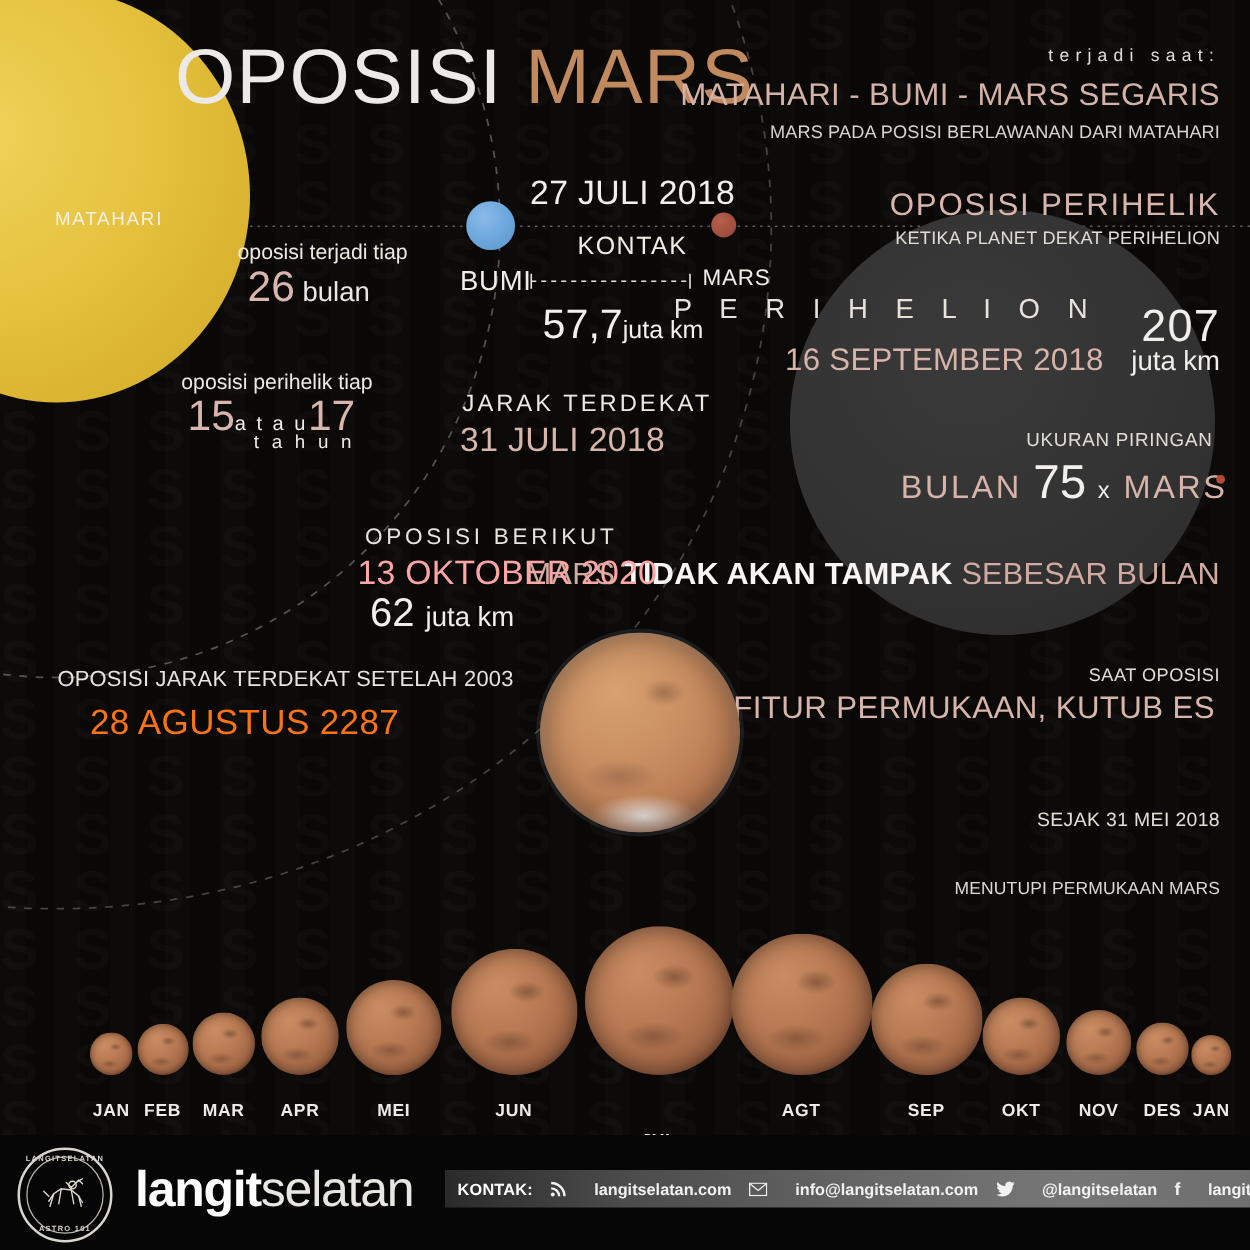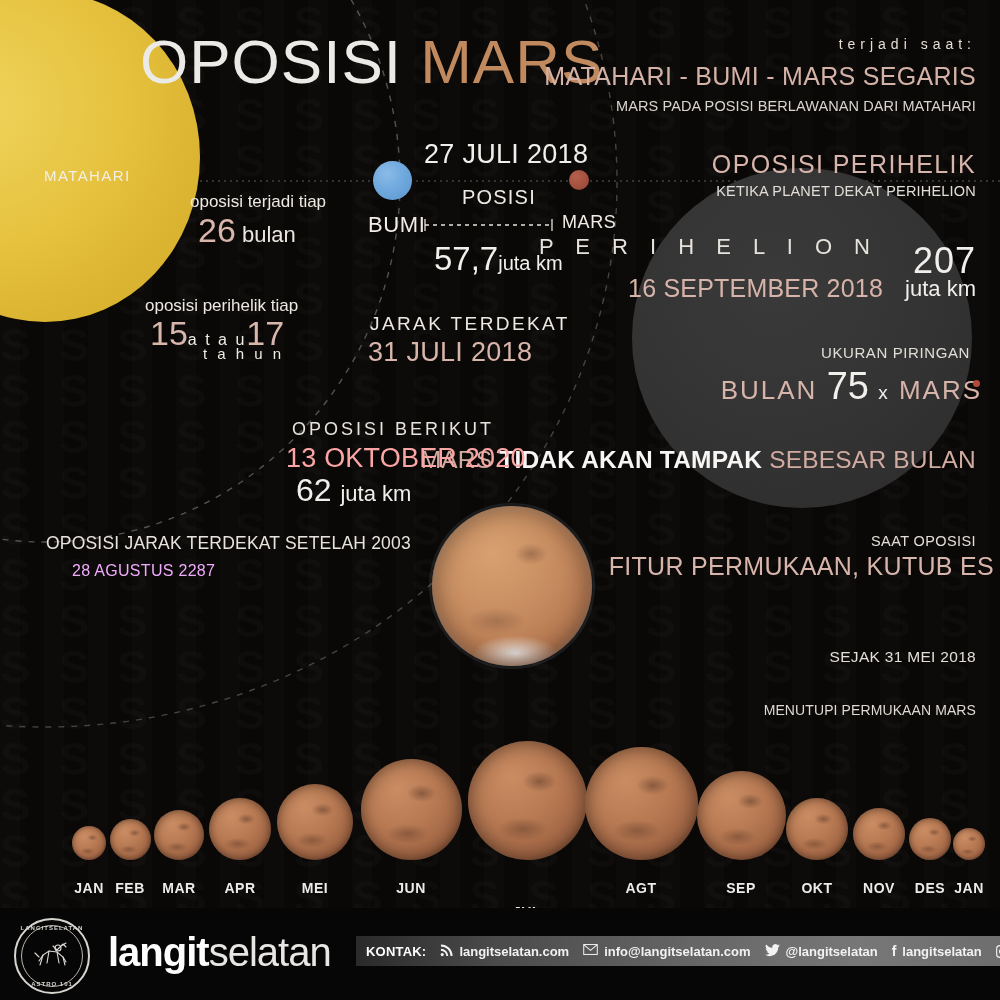--- a/index.html
+++ b/index.html
@@ -69,21 +69,21 @@
   #uk-2{right:18px;top:365px;font-size:26px;color:#d7b4aa;letter-spacing:2px;}
   #uk-2 .big{font-size:38px;color:#f2f0ec;font-weight:300;letter-spacing:0;}
   #uk-2 .x{font-size:19px;color:#f2f0ec;}
   #uk-dot{position:absolute;right:20px;top:380px;width:7px;height:7px;border-radius:50%;background:#b24a39;}
 
   #nomoon{right:24px;top:446px;font-size:24.5px;letter-spacing:.2px;}
   #nomoon .b{color:#f7f6f4;font-weight:bold;}
   #nomoon .n{color:#d1aba1;font-weight:400;}
 
   #fit-1{right:24px;top:533px;font-size:14.5px;color:#e2ded8;letter-spacing:.4px;}
-  #fit-2{right:6px;top:552px;font-size:25px;color:#d8b5ab;letter-spacing:.3px;}
+  #fit-2{right:28px;top:552px;font-size:25px;color:#d8b5ab;letter-spacing:.3px;}
   #fit-3{right:24px;top:583px;font-size:14px;color:#ded9d3;letter-spacing:.1px;}
 
   #bd-1{right:24px;top:648px;font-size:15.5px;color:#e2ded8;letter-spacing:.3px;}
   #bd-2{right:24px;top:669px;font-size:26px;color:#d8b5ab;letter-spacing:.6px;}
   #bd-3{right:24px;top:702px;font-size:14px;color:#ded9d3;letter-spacing:.1px;}
 
   #op26-1{left:190px;top:192px;font-size:17px;color:#ece8e2;}
   #op26-2{left:198px;top:211px;font-size:22px;color:#eae6e0;}
   #op26-2 .big{font-size:34px;color:#d9b6ac;font-weight:300;}
 
@@ -101,21 +101,21 @@
 
   #jt-1{left:370px;top:313px;font-size:19px;color:#ece8e2;letter-spacing:2.4px;}
   #jt-2{left:368px;top:337px;font-size:27px;color:#d8b5ab;letter-spacing:.3px;}
 
   #ob-1{left:292px;top:419px;font-size:18px;color:#e7e3dd;letter-spacing:3px;}
   #ob-2{left:286px;top:443px;font-size:27px;color:#fca5a5;letter-spacing:.2px;}
   #ob-3{left:296px;top:472px;font-size:32px;color:#f1efeb;font-weight:300;}
   #ob-3 .u{font-size:22px;}
 
   #ot-1{left:46px;top:533px;font-size:17.5px;color:#e7e3dd;letter-spacing:.2px;}
-  #ot-2{left:72px;top:562px;font-size:16px;color:#f0abfc;letter-spacing:.3px;}
+  #ot-2{left:72px;top:562px;font-size:28px;color:#f97316;letter-spacing:.3px;}
 
   #ken{left:22px;top:703px;font-size:23px;color:#dedad4;letter-spacing:7px;}
 
   
   #earth{
     position:absolute;left:373px;top:161px;width:39px;height:39px;border-radius:50%;
     background:radial-gradient(circle at 36% 32%, #8bbbe8 0%, #6ea8dd 48%, #5b96cd 100%);
   }
   #mars-dot{
     position:absolute;left:569px;top:170px;width:20px;height:20px;border-radius:50%;
@@ -152,21 +152,21 @@
   #logo .fig{position:absolute;left:50%;top:50%;transform:translate(-50%,-50%);}
   #brand{position:absolute;left:108px;top:22px;font-size:40px;letter-spacing:-1px;}
   #brand .b1{color:#fdfdfd;font-weight:bold;}
   #brand .b2{color:#e8e6e2;font-weight:300;}
   #contact{
     position:absolute;left:356px;top:936px;width:644px;height:30px;
     background:linear-gradient(90deg,#2a2a2a 0%, #4b4b4b 22%, #686868 55%, #777 78%, #6e6e6e 100%);
     display:flex;align-items:center;gap:14px;padding-left:10px;box-sizing:border-box;
   }
   #contact .kon{color:#fff;font-weight:bold;font-size:13px;letter-spacing:.2px;}
-  .citem{display:flex;gap:6px;color:#f2f2f2;font-size:13px;font-weight:bold;white-space:nowrap;}
+  .citem{display:flex;align-items:center;gap:22px;color:#f2f2f2;font-size:13px;font-weight:bold;white-space:nowrap;}
   .citem svg{display:block;}
   .citem .gl{font-size:14px;font-weight:bold;line-height:1;}
 </style>
 </head>
 <body>
 
 <div id="page">
 
   <div id="watermark">SSSSSSSSSSSSSSSSSSSSSSSSSSSSSSSSSSSSSSSSSSSSSSSSSSSSSSSSSSSSSSSSSSSSSSSSSSSSSSSSSSSSSSSSSSSSSSSSSSSSSSSSSSSSSSSSSSSSSSSSSSSSSSSSSSSSSSSSSSSSSSSSSSSSSSSSSSSSSSSSSSSSSSSSSSSSSSSSSSSSSSSSSSSSSSSSSSSSSSSSSSSSSSSSSSSSSSSSSSSSSSSSSSSSSSSSSSSSSSSSSSSSSSSSSSSSSSSSSSSSSSSSSSSSSSSSSSSSSSSSSSSSSSSSSSSSSSSSSSSSSSSSSSSSSSSSSSSSSSSSSSSSSSSSSSSSSSSSSSSSSSSSSSSSSSSSSSSSSSSSSSSSSSSSSSSSSSSSSSSSSSSSSSSSSSSSSSSSSSSSSSSSSSSSSSSSSSSSSSSSSSSSSSSSSSSSSSSSSSSSSSSSSSSSSSSSSSSSSSSSSSSSSSSSSSSSSSSSSSSSSSSSSSSSSSSSSSSSSSSSSSSSSSSSSSSSSSSSSSSSSSSSSSSSSSSSSSSSSSSSSSSSSSSSSSSSSSSSSSSSSSSSSSSSSSSSSSSSSSSSSSSSSSSSSSSSSSSSSSSSSSSSSSSSSSSSSSSSSSSSSSSSSSSSSSSSSSSSSSSSSSSSSSSSSSSSSSSSSSSSSSSSSSSSSSSSSSSSSSSSSSSSSSSSSSSS</div>
   <div id="vstripes"></div>
@@ -225,21 +225,21 @@
 
   <div id="op15-1" class="t">oposisi perihelik tiap</div>
   <div id="op15-2" class="t">
     <span class="big">15</span><span>a t a u</span><span class="big">17</span>
   </div>
   <div id="op15-3" class="t">t a h u n</div>
 
   <div id="earth"></div>
   <div id="mars-dot"></div>
   <div id="d27" class="t">27 JULI 2018</div>
-  <div id="jarak" class="t">POSISI</div>
+  <div id="jarak" class="t">KONTAK</div>
   <div id="bumi" class="t">BUMI</div>
   <div id="mars" class="t">MARS</div>
   <svg class="layer" width="1000" height="1000" viewBox="0 0 1000 1000">
     <line x1="425" y1="225" x2="552" y2="225" stroke="#e6e2dc" stroke-width="1.3" stroke-dasharray="4 4"></line>
     <line x1="425" y1="219" x2="425" y2="231" stroke="#e6e2dc" stroke-width="1.3"></line>
     <line x1="552" y1="219" x2="552" y2="231" stroke="#e6e2dc" stroke-width="1.3"></line>
   </svg>
   <div id="d577" class="t">
     <span>57,7</span><span class="u">juta km</span>
   </div>

